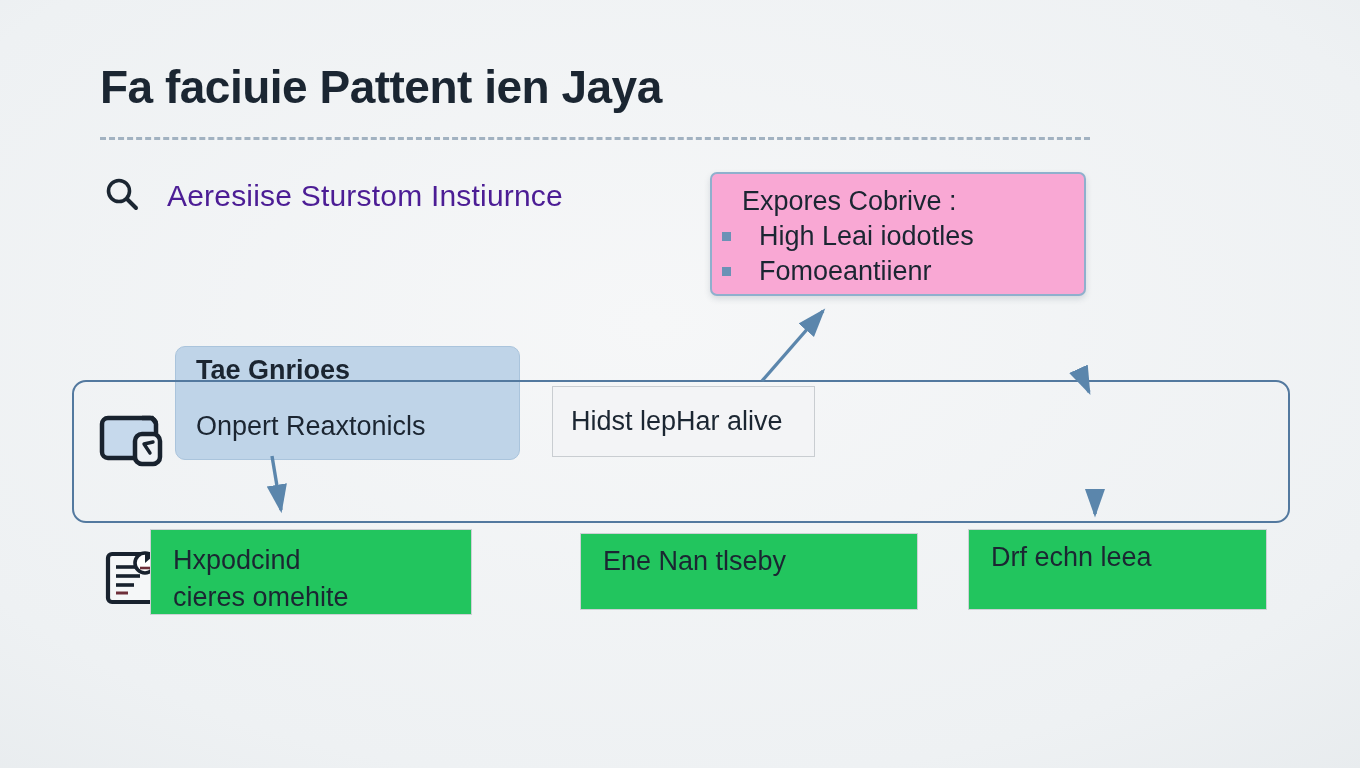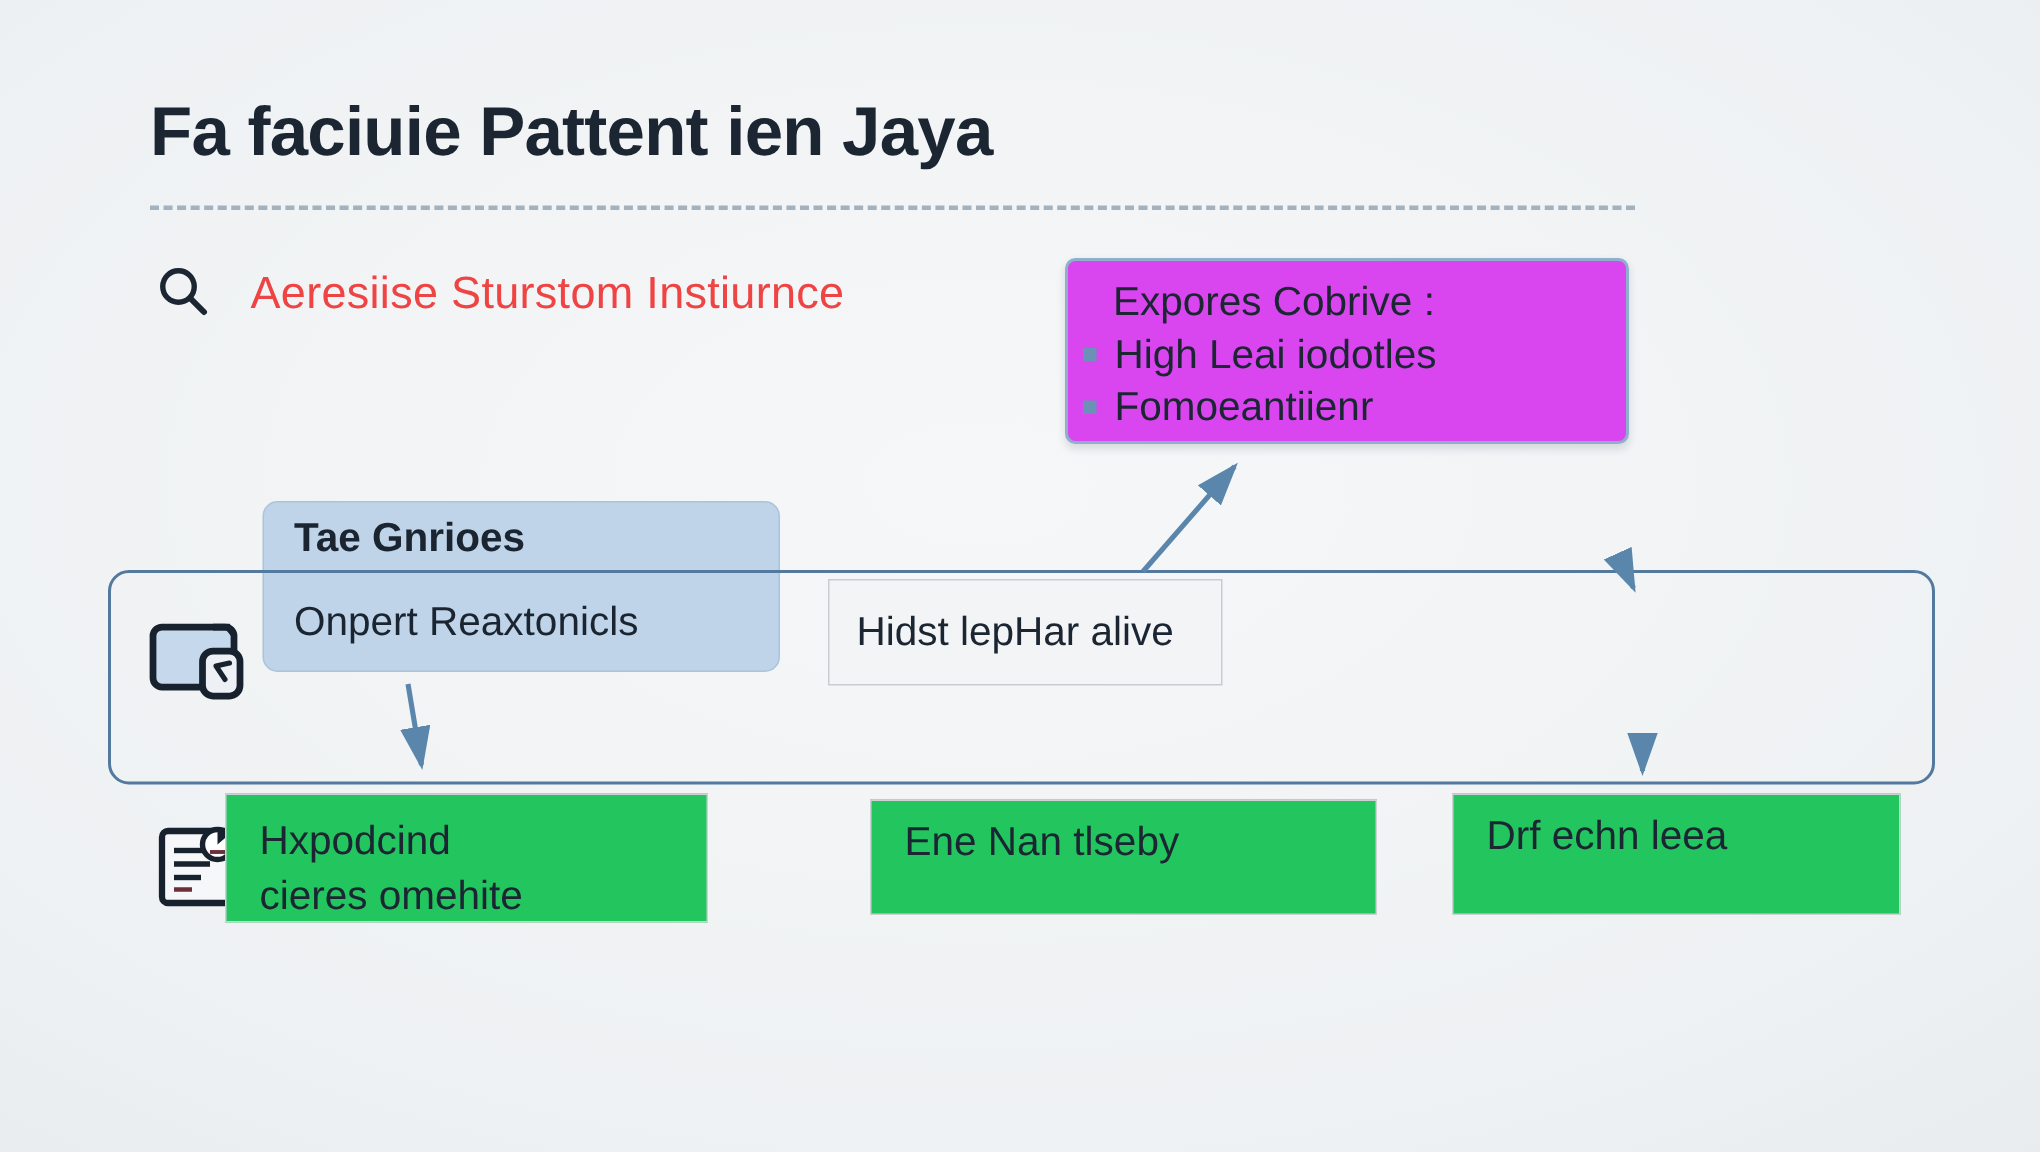--- a/index.html
+++ b/index.html
@@ -14,45 +14,45 @@
   .page-title{
     position:absolute;left:100px;top:60px;
     font-size:46px;font-weight:600;letter-spacing:-0.5px;color:#1b2632;
   }
   .dashed-rule{
     position:absolute;left:100px;top:137px;width:990px;height:0;
     border-top:3px dashed #a2b2c1;
   }
 
   .search-row{position:absolute;left:103px;top:176px;display:flex;align-items:center;gap:24px;}
-  .search-row .label{font-size:30px;font-weight:500;color:#ef4444;letter-spacing:0.2px;}
+  .search-row .label{font-size:30px;font-weight:500;color:#4c1d95;letter-spacing:0.2px;}
 
   
   .callout{
     position:absolute;left:710px;top:172px;width:376px;height:124px;
-    background:#d946ef;border:2px solid #8fb0cd;border-radius:7px;
+    background:#f9a8d4;border:2px solid #8fb0cd;border-radius:7px;
     box-shadow:0 3px 6px rgba(40,60,80,0.15);
     padding:10px 0 16px 0;box-sizing:border-box;font-size:27px;
   }
   .callout .c-title{margin:2px 0 4px 30px;font-weight:500;}
-  .c-line{display:flex;align-items:center;gap:12px;margin:4px 0 4px 10px;font-weight:500;}
+  .c-line{display:flex;align-items:center;gap:28px;margin:4px 0 4px 10px;font-weight:500;}
   .sq{width:9px;height:9px;flex:0 0 9px;}
   .sq-blue{background:#6b92b6;}
   .sq-dark{background:#22303e;}
 
   
   .big-container{
     position:absolute;left:72px;top:380px;width:1218px;height:143px;
     border:2.5px solid #53799f;border-radius:14px;box-sizing:border-box;
     background:transparent;z-index:2;
   }
 
   
   .source-box{
-    position:absolute;left:175px;top:334px;width:345px;height:114px;
+    position:absolute;left:175px;top:346px;width:345px;height:114px;
     background:#bfd4e8;border:1px solid #aac4dc;border-radius:10px;
     z-index:1;box-sizing:border-box;
   }
   .source-box .row1{position:absolute;left:20px;top:8px;font-size:27px;font-weight:600;color:#1b2531;}
   .source-box .row2{position:absolute;left:20px;top:64px;font-size:27px;font-weight:500;color:#1b2531;}
 
   .mid-box{
     position:absolute;left:552px;top:386px;width:263px;height:71px;
     background:#f3f4f6;border:1px solid #c9cdd1;z-index:3;box-sizing:border-box;
     display:flex;align-items:center;padding-left:18px;font-size:27px;font-weight:500;

